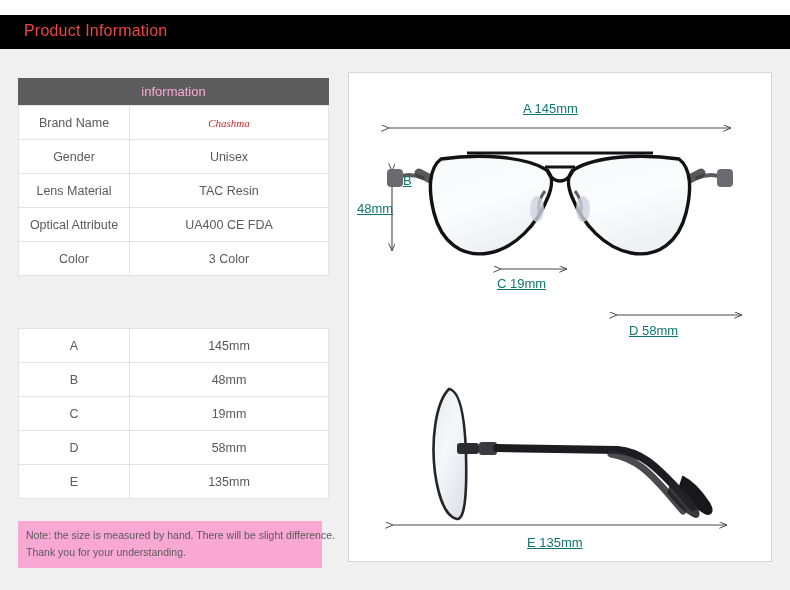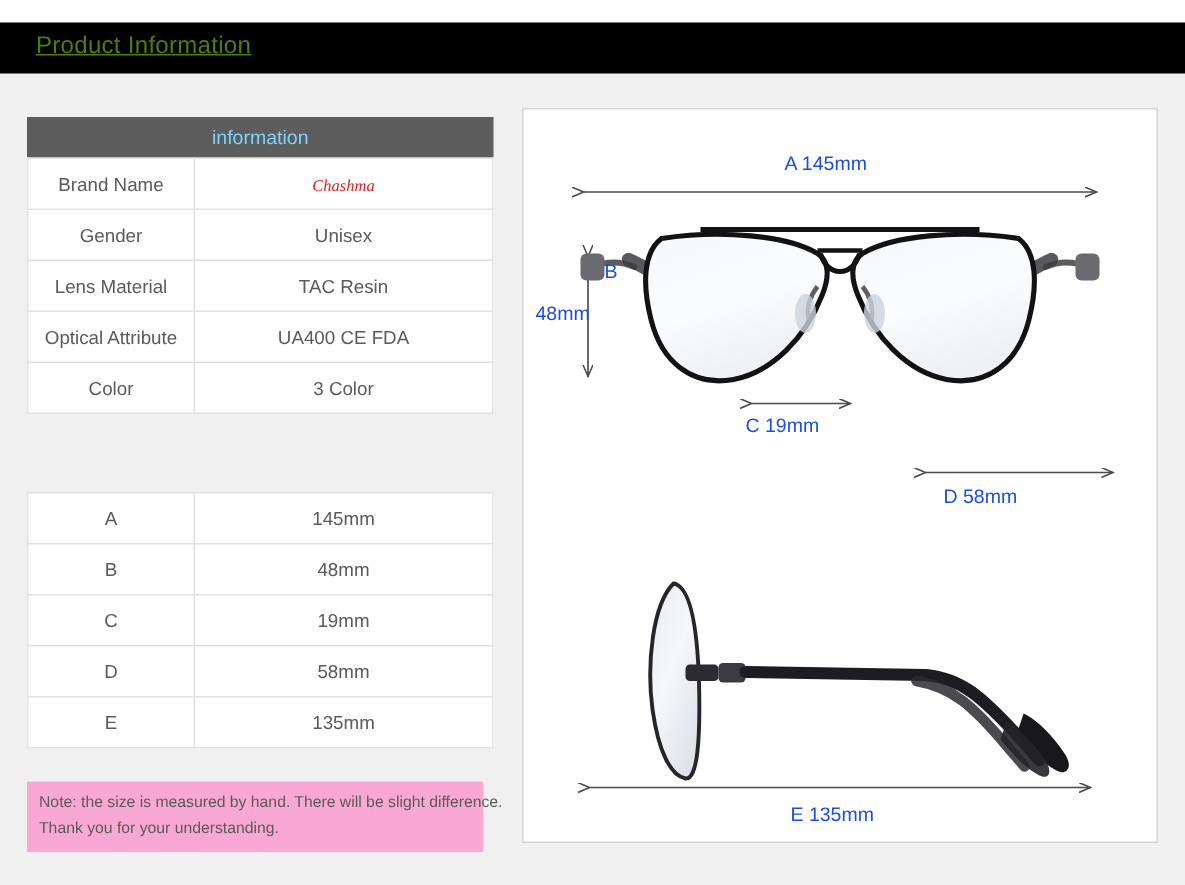--- a/index.html
+++ b/index.html
@@ -28,24 +28,23 @@
     top: 15px;
     width: 790px;
     height: 34px;
     background: #000000;
   }
   .header-title {
     position: absolute;
     left: 24px;
     top: 22px;
     font-size: 16px;
-    color: #4d7c0f;
+    color: #ef4444;
     letter-spacing: 0.2px;
     white-space: nowrap;
-    text-decoration: underline;
   }
   
   .body-area {
     position: absolute;
     left: 0;
     top: 49px;
     width: 790px;
     height: 541px;
     background: #f0f0f0;
   }
@@ -57,21 +56,21 @@
     width: 304px;
   }
   table.spec {
     width: 304px;
     border-collapse: collapse;
     background: #ffffff;
     table-layout: fixed;
   }
   table.spec caption {
     background: #5d5d5d;
-    color: #7dd3fc;
+    color: #f9a8d4;
     font-size: 13px;
     height: 27px;
     line-height: 27px;
     caption-side: top;
     font-weight: normal;
   }
   table.spec td {
     border: 1px solid #e2e2e2;
     height: 31px;
     font-size: 12.5px;
@@ -119,22 +118,23 @@
   }
   .diagram {
     position: absolute;
     left: 0; top: 0;
     width: 422px;
     height: 488px;
   }
   .dim-label {
     position: absolute;
     font-size: 13px;
-    color: #1d4ed8;
+    color: #0f766e;
     white-space: nowrap;
+    text-decoration: underline;
   }
   svg { display: block; }
 </style>
 </head>
 <body>
 
 <div id="page">
 
   <div class="body-area"></div>
 

